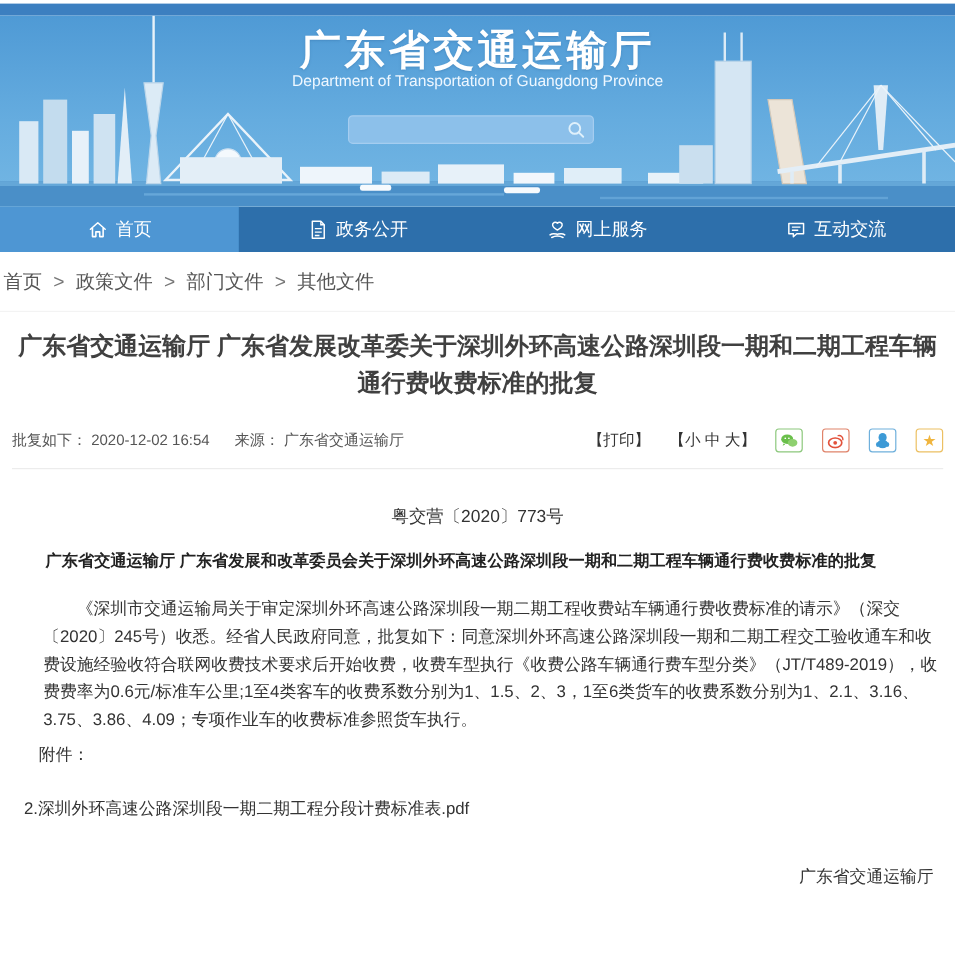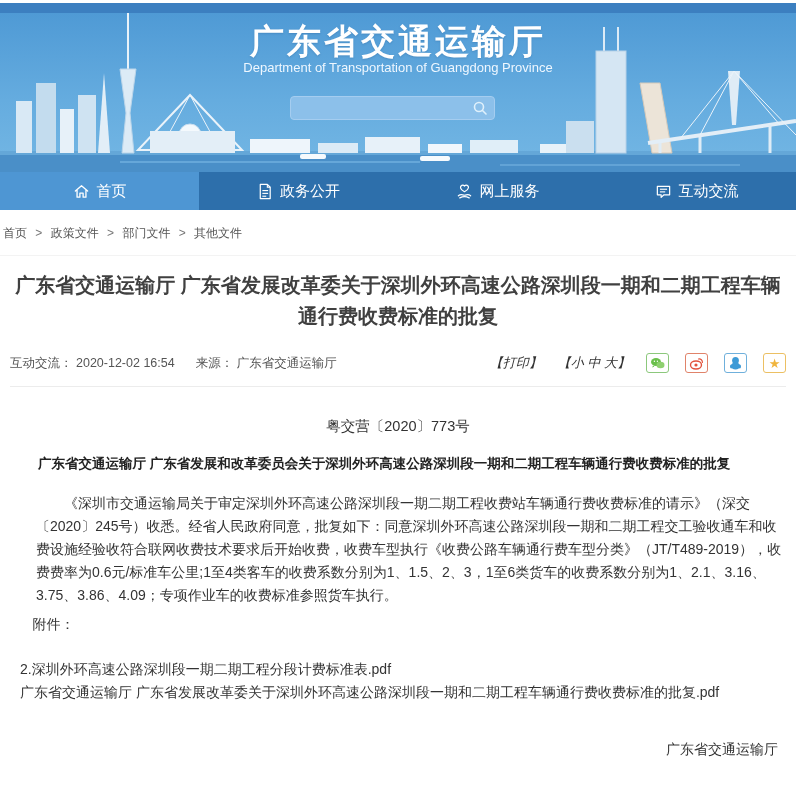--- a/index.html
+++ b/index.html
@@ -26,33 +26,33 @@
   .skyline { position:absolute; left:0; bottom:0; z-index:1; }
 
   
   .nav { display:flex; height:38px; background:#2d6fab; }
   .nav-item { flex:1; display:flex; align-items:center; justify-content:center;
               color:#fff; font-size:15px; cursor:pointer; gap:7px; }
   .nav-item.active { background:#4e96d3; }
   .nav-item svg { display:block; }
 
   
-  .crumbs { padding:15px 0 13px 3px; font-size:12px; color:#555;
+  .crumbs { padding:15px 0 13px 3px; font-size:16px; color:#555;
             border-bottom:1px solid #f3f3f3; }
   .crumbs span { cursor:pointer; }
   .crumbs .sep { margin:0 5px; cursor:default; color:#777; }
 
   
   .art-title { margin:14px auto 0; width:780px; text-align:center; color:#404040;
                font-size:20px; font-weight:bold; line-height:31px; }
   .meta-row { margin:21px 10px 0; padding-bottom:13px; border-bottom:1px solid #ececec;
               display:flex; align-items:center; font-size:12.5px; color:#555; }
   .meta-left { flex:1; }
   .meta-left .gap { display:inline-block; width:14px; }
-  .toolbar { display:flex; align-items:center; gap:16px; color:#333; font-size:13px;font-style:italic; }
+  .toolbar { display:flex; align-items:center; gap:16px; color:#333; font-size:13px; }
   .tool-label { cursor:pointer; }
   .share-box { width:23px; height:20px; border-radius:3px; display:flex; align-items:center;
                justify-content:center; cursor:pointer; background:#fff; }
   .share-box.wechat { border:1px solid #8cc87c; }
   .share-box.weibo  { border:1px solid #e0836a; }
   .share-box.qq     { border:1px solid #6fb0dc; }
   .share-box.star   { border:1px solid #ecc063; color:#f0b53e; font-size:13px; line-height:1; }
 
   .doc-number { margin-top:30px; text-align:center; font-size:14.5px; color:#333; }
   .doc-subtitle { margin:17px auto 0; width:720px; text-align:left; font-size:13.5px;
@@ -179,21 +179,21 @@
   <span class="sep">&gt;</span>
   <span>部门文件</span>
   <span class="sep">&gt;</span>
   <span>其他文件</span>
 </div>
 
 <h1 class="art-title">广东省交通运输厅 广东省发展改革委关于深圳外环高速公路深圳段一期和二期工程车辆通行费收费标准的批复</h1>
 
 <div class="meta-row">
   <div class="meta-left">
-    <span>互动交流：</span>
+    <span>批复如下：</span>
     <span>2020-12-02 16:54</span>
     <span class="gap"></span>
     <span>来源：</span>
     <span>广东省交通运输厅</span>
   </div>
   <div class="toolbar">
     <span class="tool-label">【打印】</span>
     <span class="tool-label">【小 中 大】</span>
     <span class="share-box wechat">
       <svg width="15" height="13" viewBox="0 0 15 13">
@@ -228,19 +228,18 @@
 <div class="doc-number">粤交营〔2020〕773号</div>
 <div class="doc-subtitle">广东省交通运输厅 广东省发展和改革委员会关于深圳外环高速公路深圳段一期和二期工程车辆通行费收费标准的批复</div>
 
 <div class="body-text">
   <div class="para">《深圳市交通运输局关于审定深圳外环高速公路深圳段一期二期工程收费站车辆通行费收费标准的请示》（深交〔2020〕245号）收悉。经省人民政府同意，批复如下：同意深圳外环高速公路深圳段一期和二期工程交工验收通车和收费设施经验收符合联网收费技术要求后开始收费，收费车型执行《收费公路车辆通行费车型分类》（JT/T489-2019），收费费率为0.6元/标准车公里;1至4类客车的收费系数分别为1、1.5、2、3，1至6类货车的收费系数分别为1、2.1、3.16、3.75、3.86、4.09；专项作业车的收费标准参照货车执行。</div>
 </div>
 
 <div class="attach-label">附件：</div>
 <div class="attach-list">
   <div>2.深圳外环高速公路深圳段一期二期工程分段计费标准表.pdf</div>
-  <div>广东省交通运输厅 广东省发展改革委关于深圳外环高速公路深圳段一期和二期工程车辆通行费收费标准的批复.pdf</div>
 </div>
 
 <div class="sign-block">
   <div>广东省交通运输厅</div>
 
 </div>
 
 </body></html>

